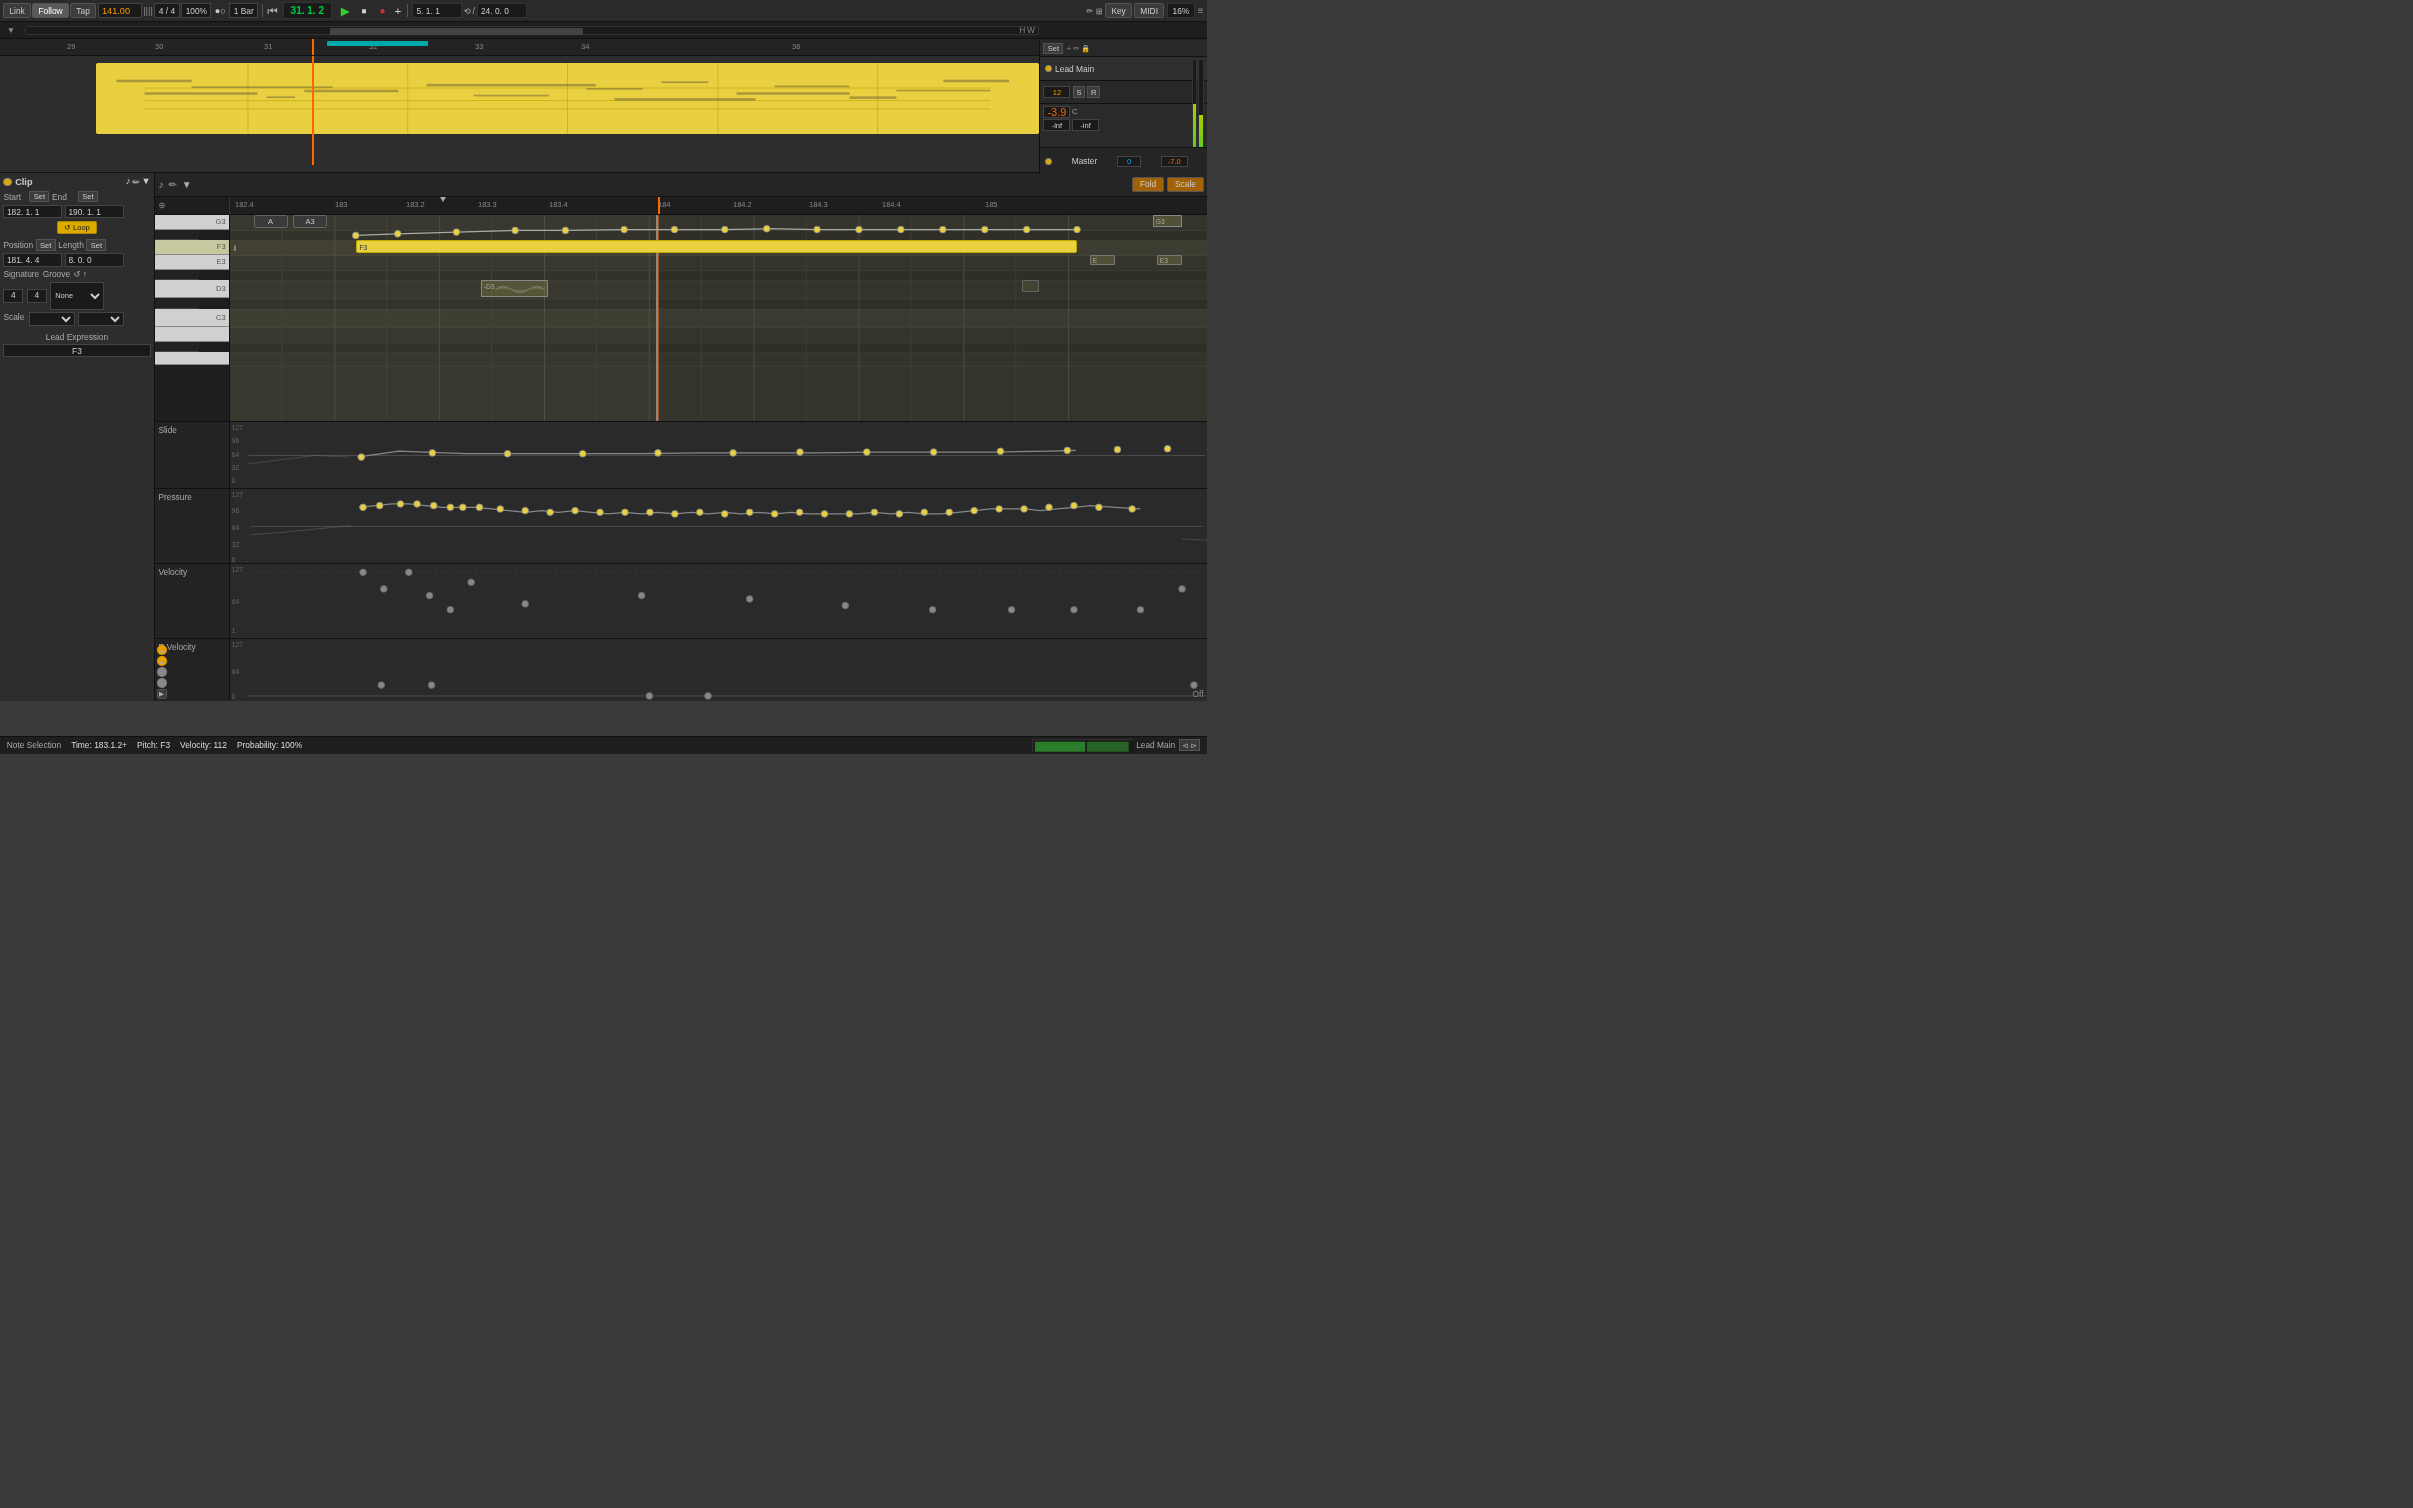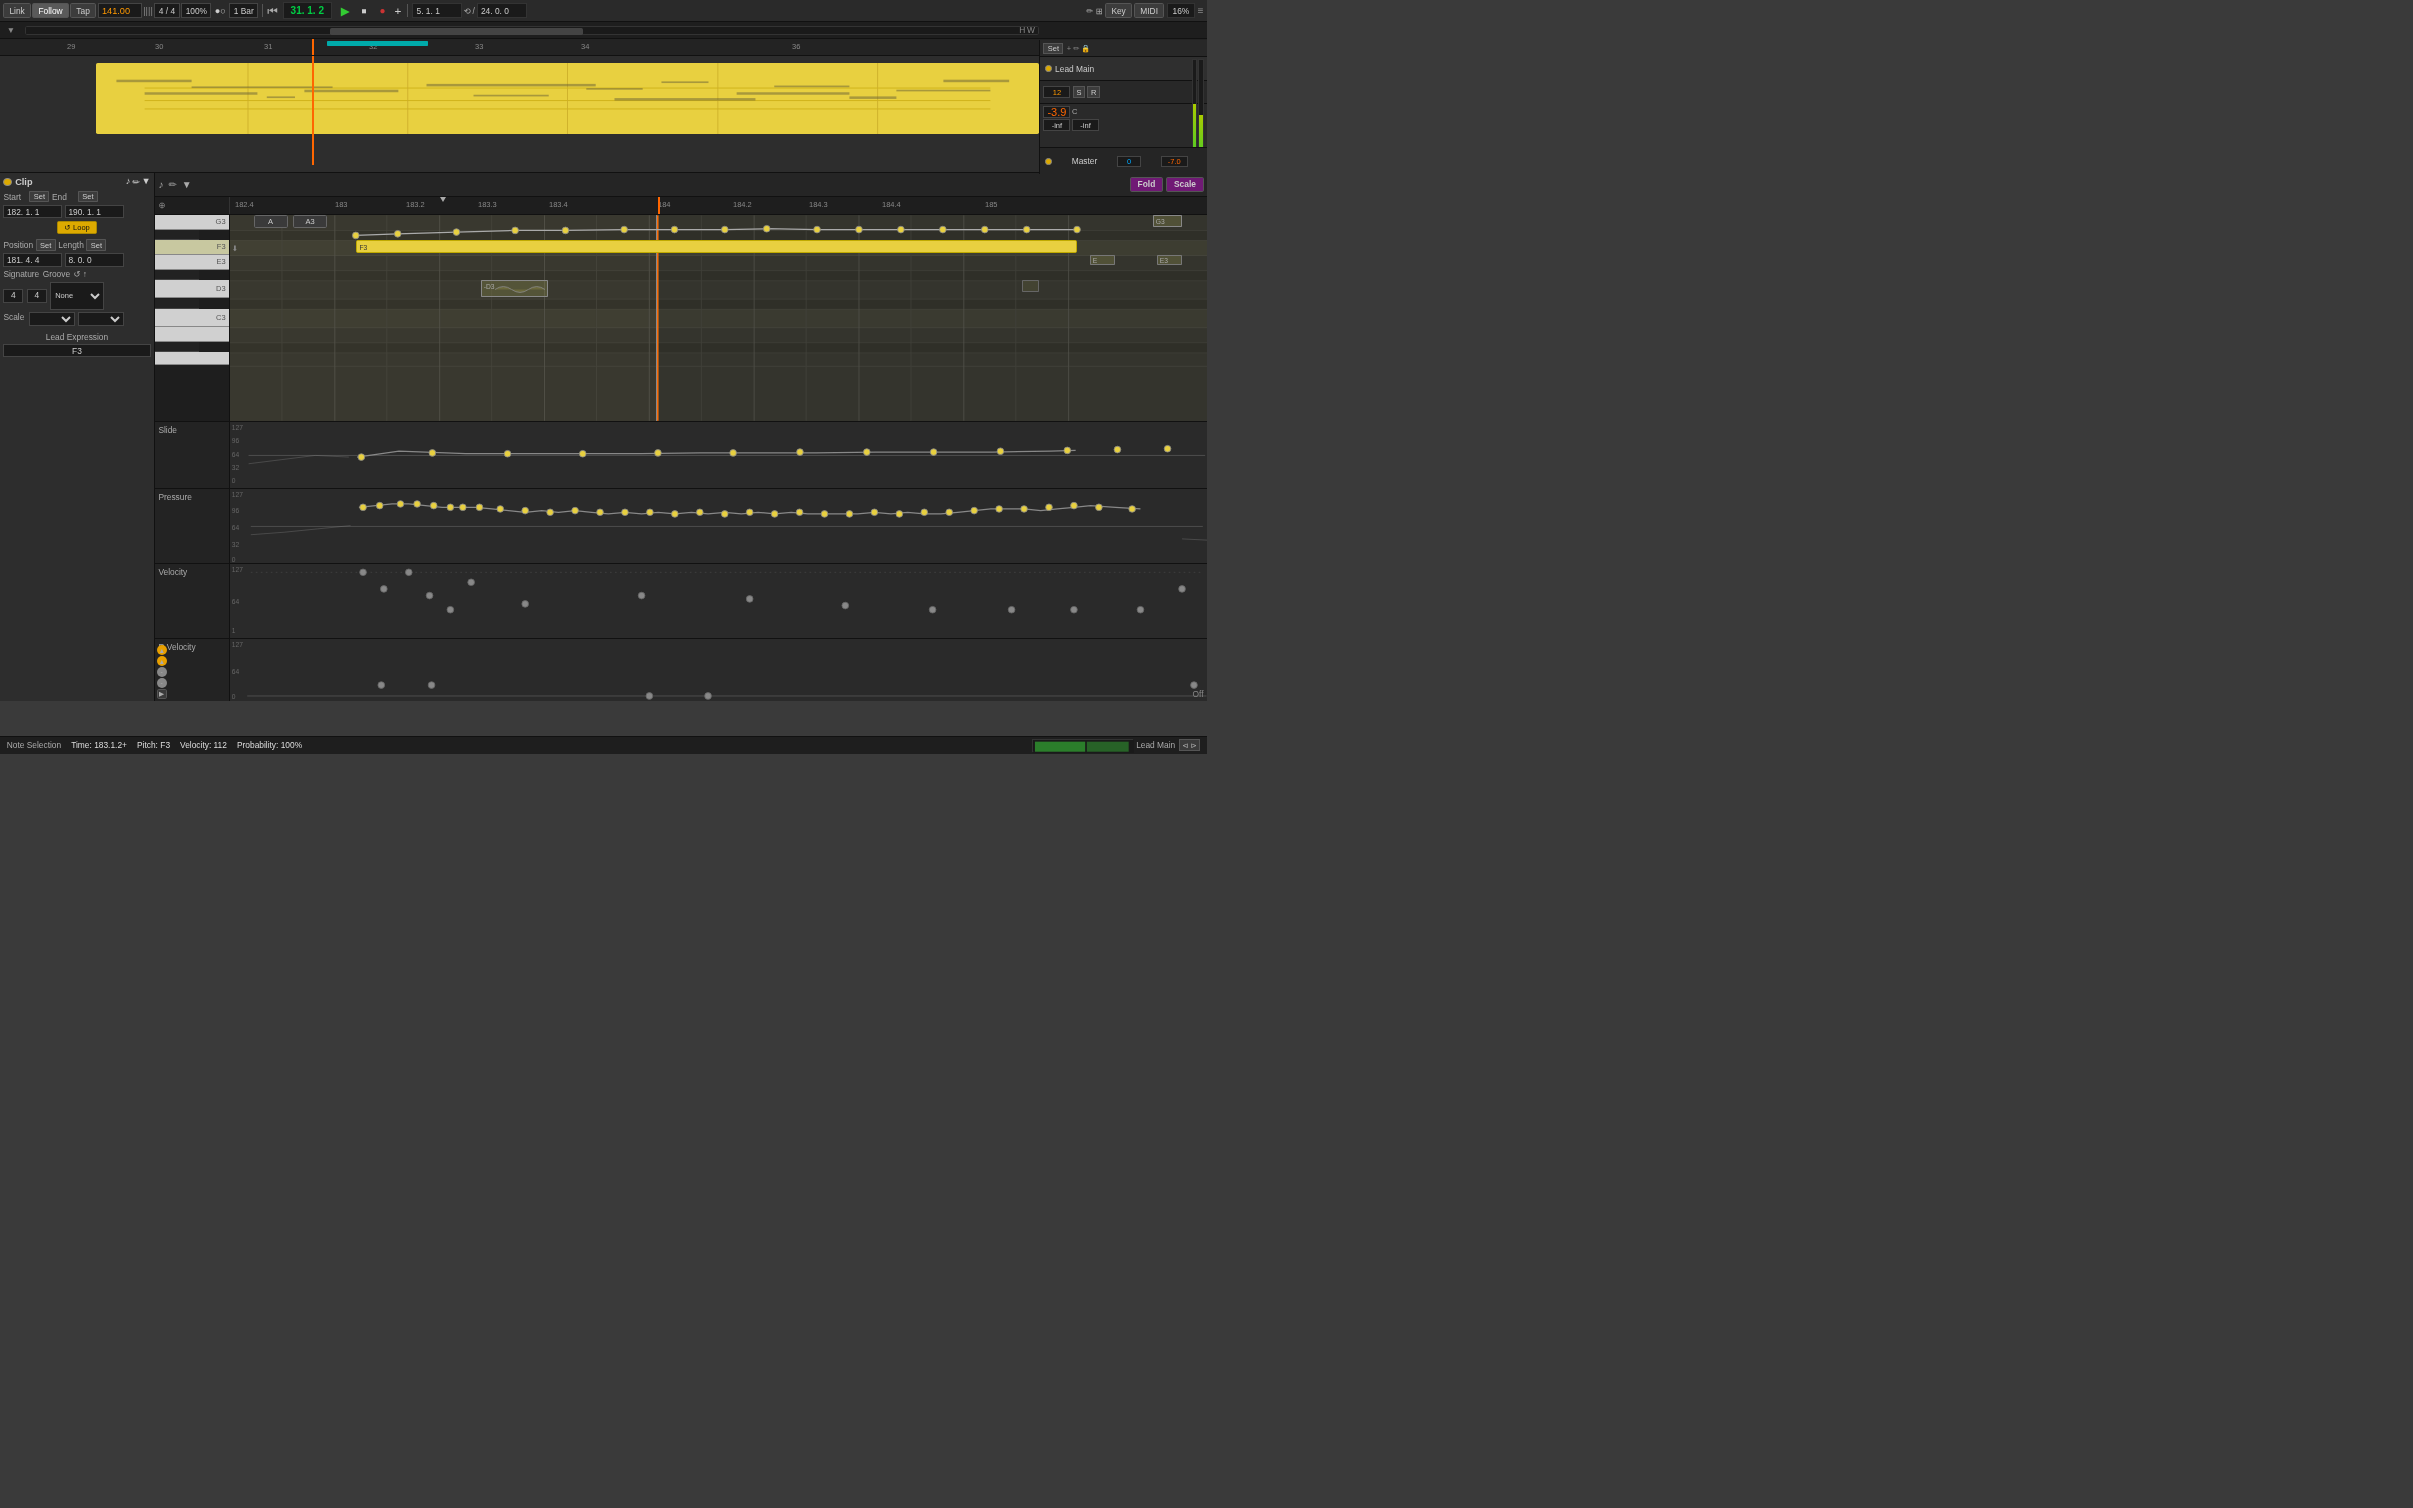--- a/index.html
+++ b/index.html
@@ -300,29 +300,28 @@
     .piano-roll-header {
       height: 23.5px;
       background: #252525;
       display: flex;
       align-items: center;
       border-bottom: 0.8px solid #111;
       padding: 0 3.4px;
       gap: 5px;
     }
     .pr-fold-btn, .pr-scale-btn {
-      background: #701a75;
+      background: #a16207;
       border: 0.8px solid #555;
       color: #ccc;
       font-size: 8.4px;
       padding: 0.8px 6.7px;
       height: 15px;
       cursor: pointer;
       border-radius: 1.7px;
-      font-weight: bold;
     }
     .pr-timeline {
       height: 18.4px;
       background: #1e1e1e;
       position: relative;
       border-bottom: 0.8px solid #111;
       overflow: hidden;
     }
     .pr-timeline-marker {
       position: absolute;

